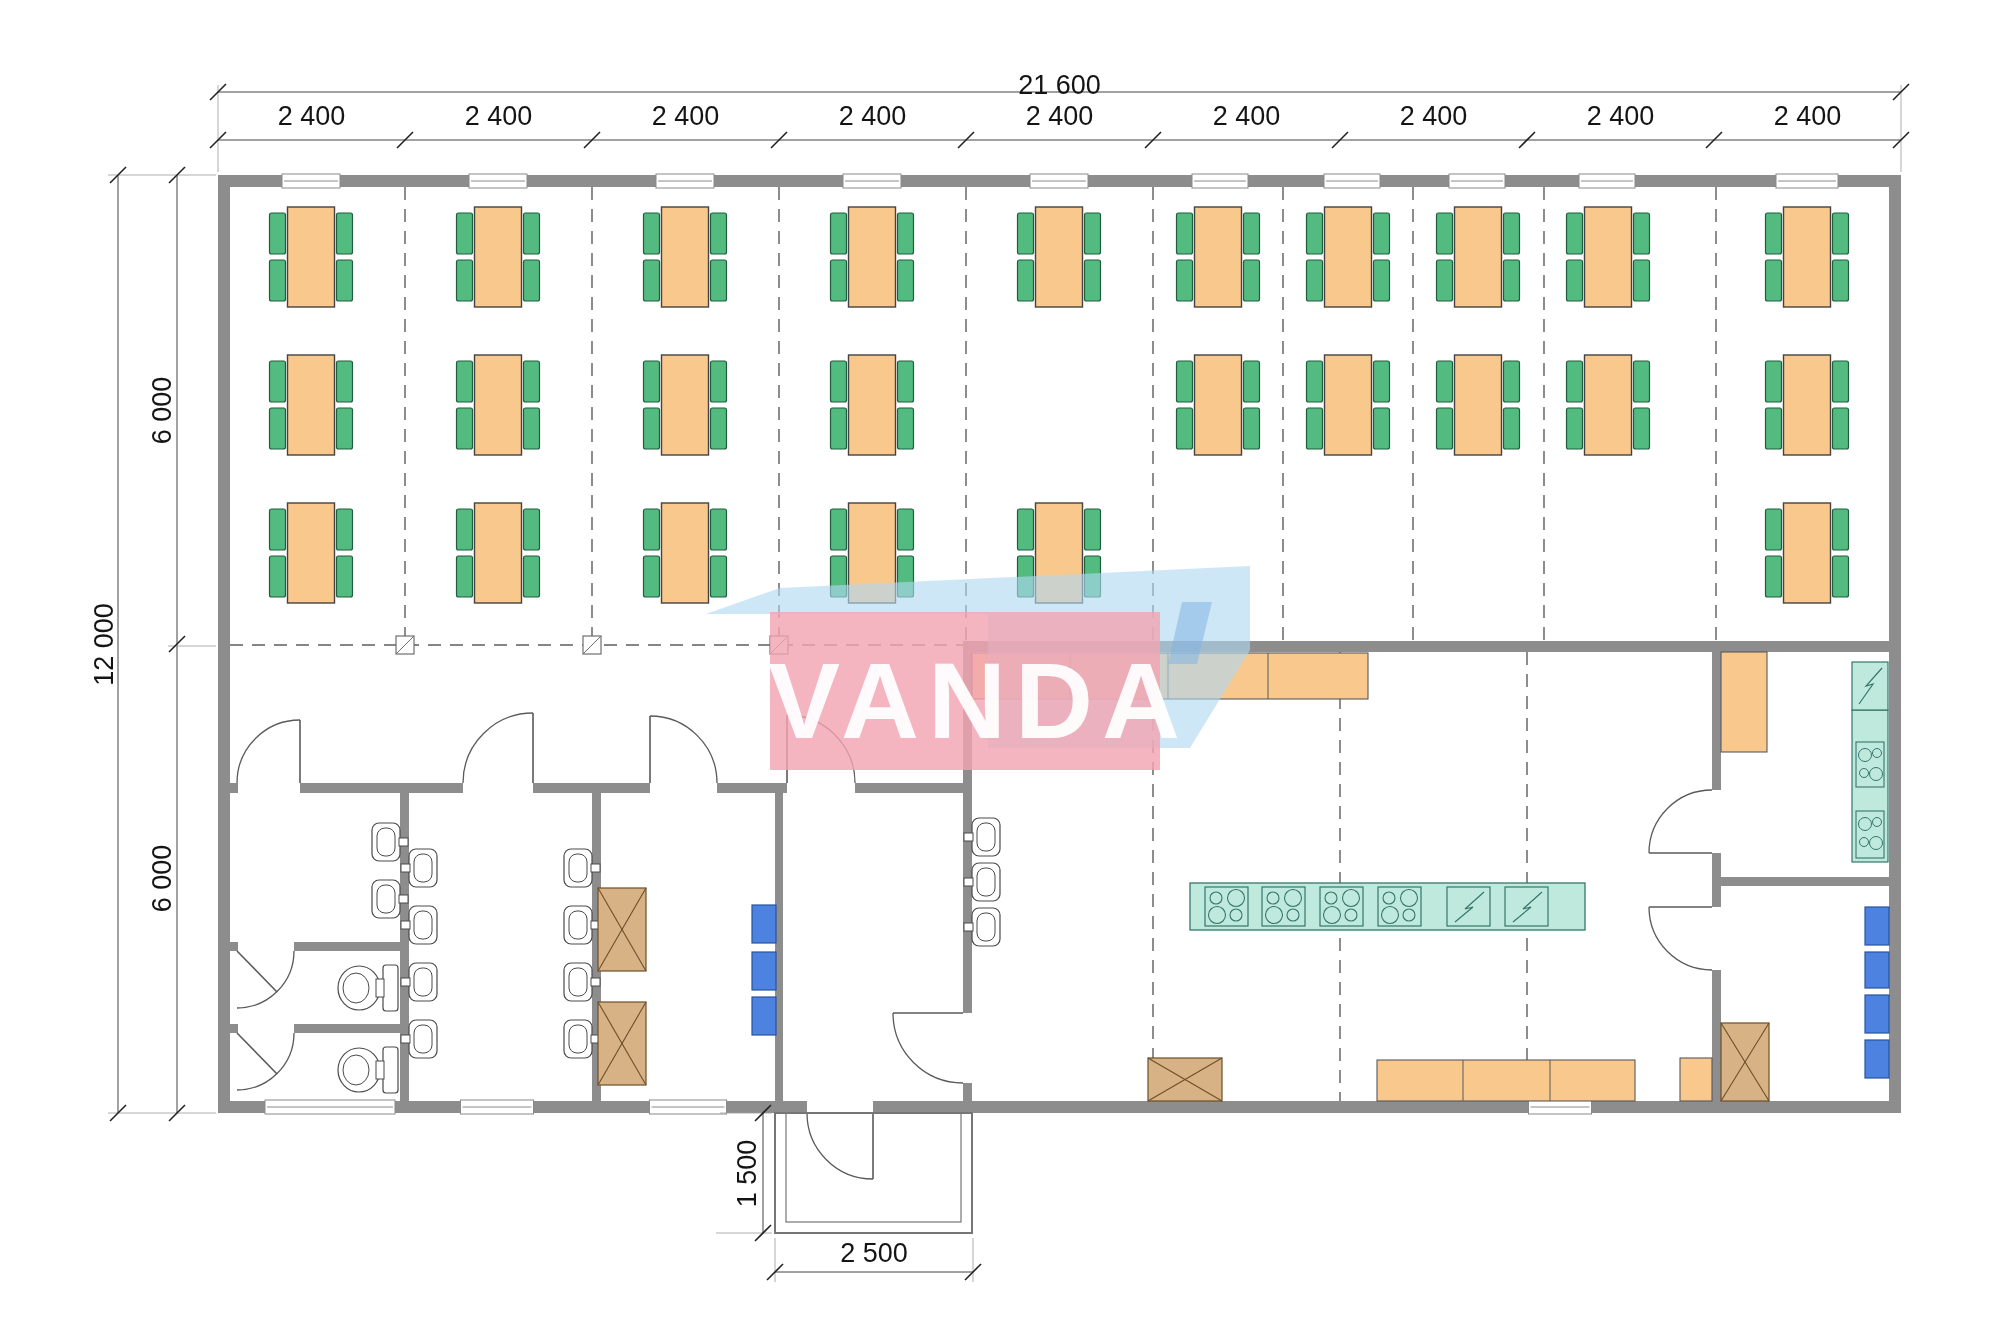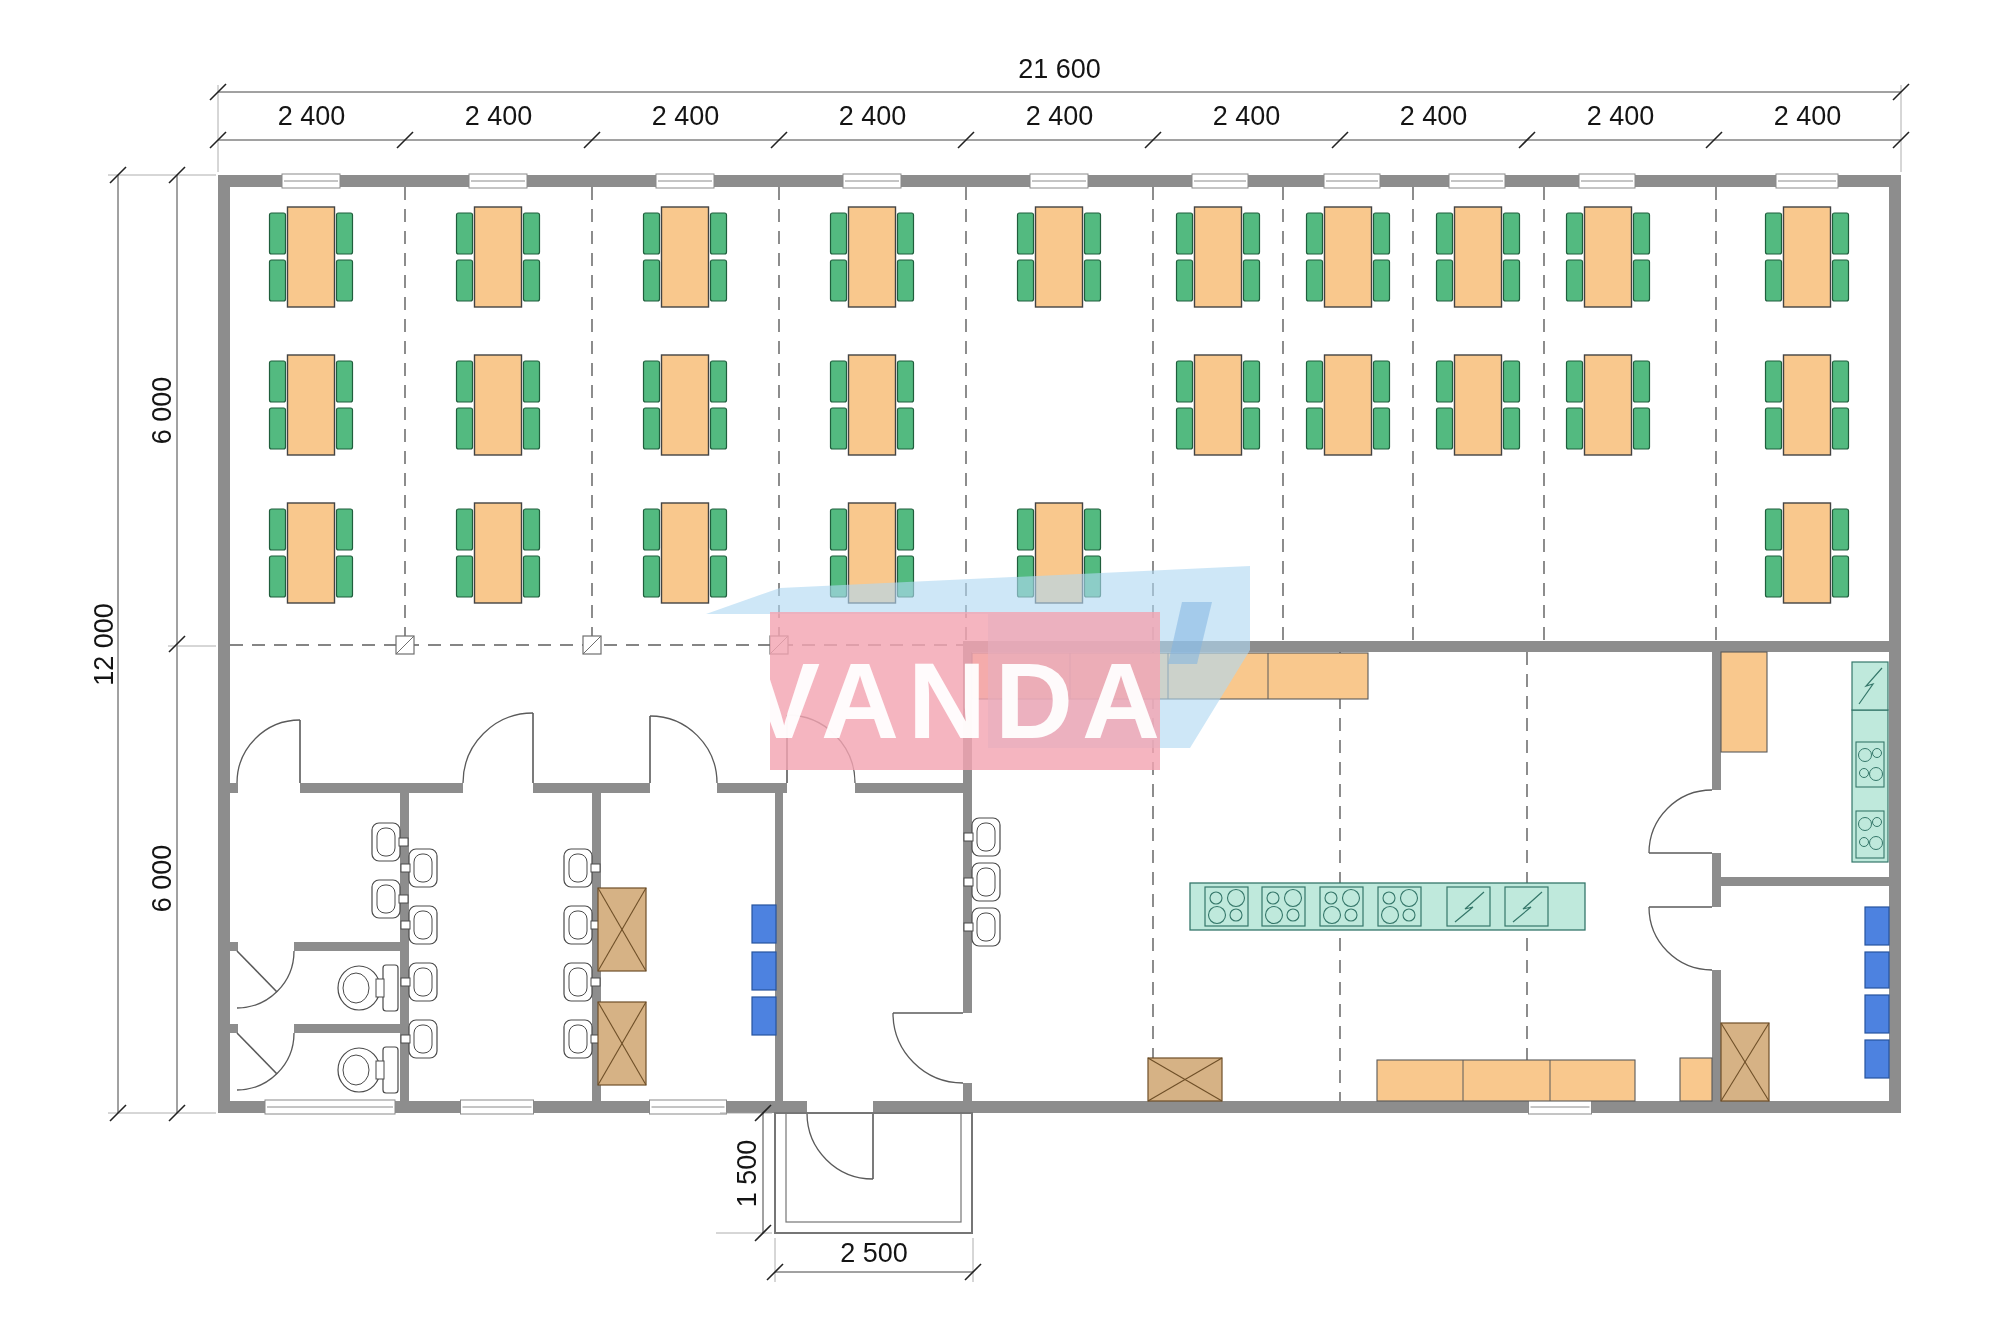--- a/index.html
+++ b/index.html
@@ -1,21 +1,21 @@
 <!DOCTYPE html>
 <html><head>
 <meta charset="utf-8">
 <style>
   html,body{margin:0;padding:0;background:#ffffff;}
   #canvas{position:relative;width:2000px;height:1338px;background:#ffffff;
           font-family:"Liberation Sans",sans-serif;overflow:hidden;}
   #plan-svg{position:absolute;left:0;top:0;}
   .dim{position:absolute;font-size:27px;line-height:1;color:#141414;text-align:center;white-space:nowrap;}
   .vert{transform:rotate(-90deg);}
-  #watermark-text{position:absolute;left:748px;top:638px;width:418px;text-align:center;
+  #watermark-text{position:absolute;left:768px;top:638px;width:418px;text-align:center;
     font-size:108px;font-weight:bold;letter-spacing:9px;color:rgba(255,255,255,0.94);
     font-family:"Liberation Sans",sans-serif;}
 </style>
 </head>
 <body>
 
 <div id="canvas">
   <svg id="plan-svg" width="2000" height="1338" viewBox="0 0 2000 1338">
       <g>
         <line x1="405" y1="187" x2="405" y2="641" stroke="#5d5d5d" stroke-width="1.4" stroke-dasharray="13 9"></line>
@@ -412,21 +412,21 @@
         <line x1="767" y1="1280" x2="783" y2="1264" stroke="#222" stroke-width="1.6"></line>
         <line x1="965" y1="1280" x2="981" y2="1264" stroke="#222" stroke-width="1.6"></line>
       </g>
       <g>
         <polygon points="706,614 780,588 1250,566 1250,650 1190,748 988,748 988,614" fill="rgba(176,216,242,0.62)"></polygon>
         <rect x="770" y="612" width="390" height="158" fill="rgba(243,165,178,0.82)"></rect>
         <polygon points="1182,602 1212,602 1197,664 1168,664" fill="rgba(130,180,225,0.55)"></polygon>
       </g>
     </svg>
 
-  <div class="dim" style="left:218px;top:56px;width:1683px;text-align:center;">21 600</div>
+  <div class="dim" style="left:218px;top:72px;width:1683px;text-align:center;">21 600</div>
 
   <div class="dim" style="left:218px;top:103px;width:187px;">2 400</div>
   <div class="dim" style="left:405px;top:103px;width:187px;">2 400</div>
   <div class="dim" style="left:592px;top:103px;width:187px;">2 400</div>
   <div class="dim" style="left:779px;top:103px;width:187px;">2 400</div>
   <div class="dim" style="left:966px;top:103px;width:187px;">2 400</div>
   <div class="dim" style="left:1153px;top:103px;width:187px;">2 400</div>
   <div class="dim" style="left:1340px;top:103px;width:187px;">2 400</div>
   <div class="dim" style="left:1527px;top:103px;width:187px;">2 400</div>
   <div class="dim" style="left:1714px;top:103px;width:187px;">2 400</div>

